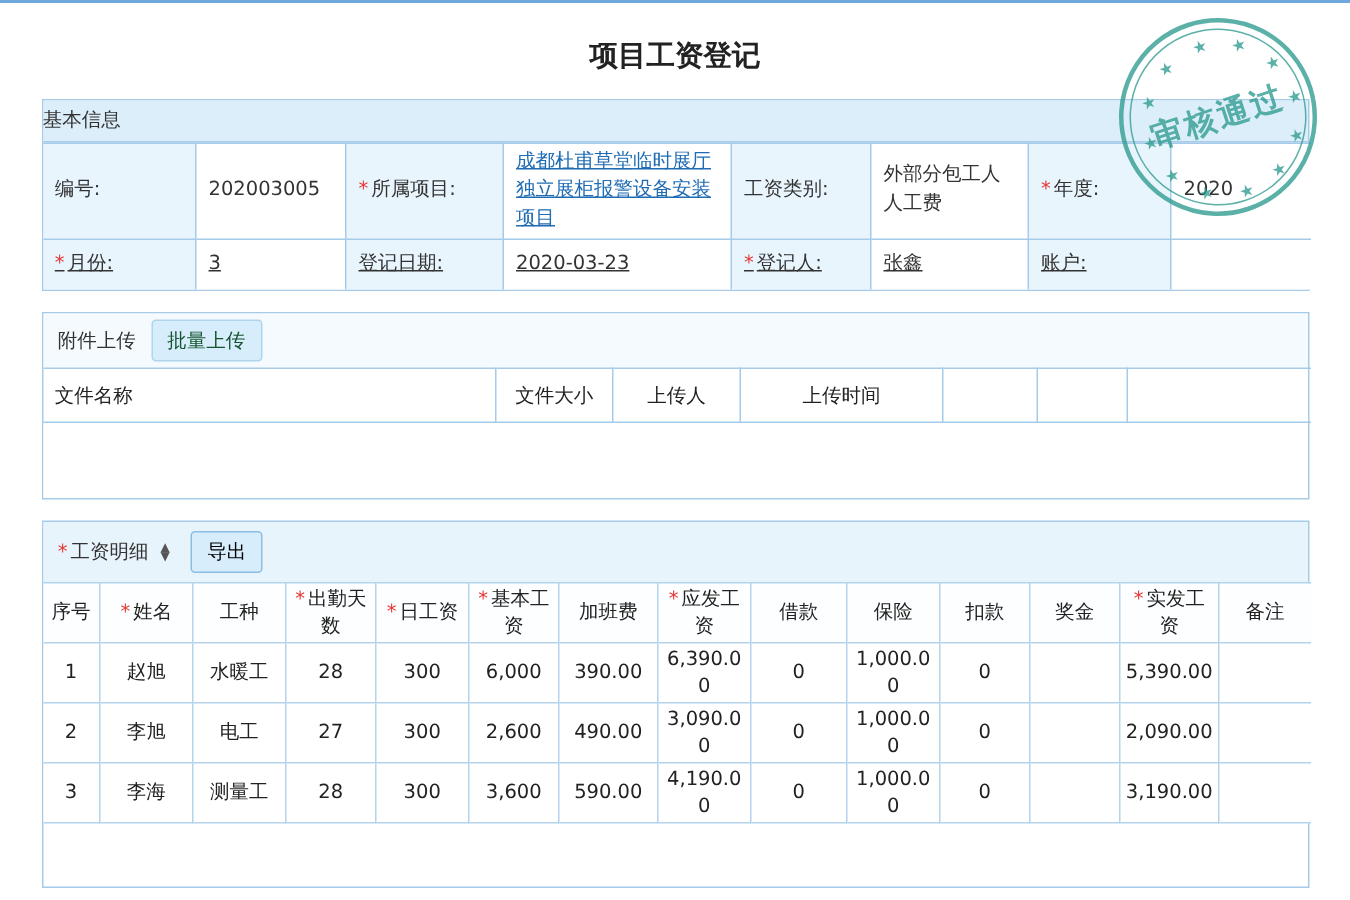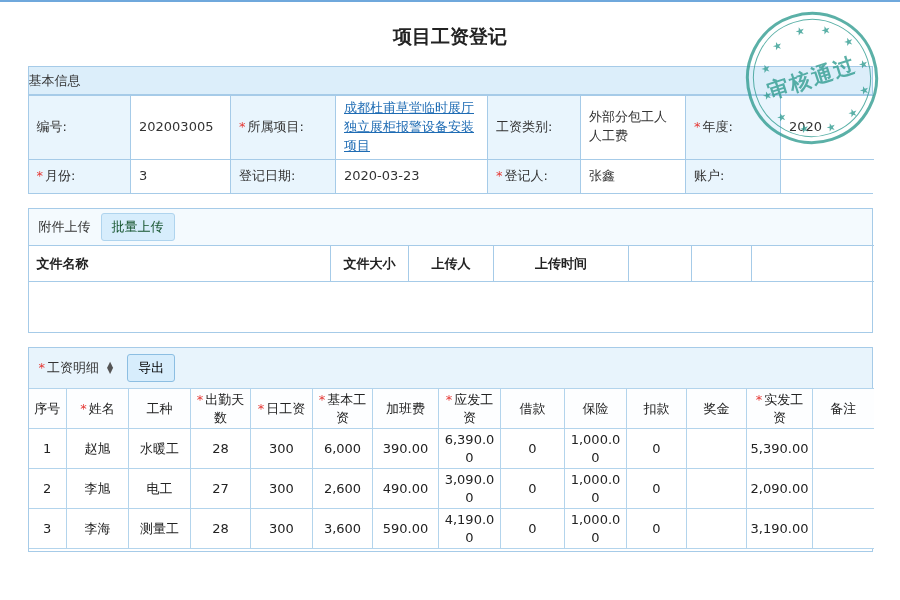--- a/index.html
+++ b/index.html
@@ -23,21 +23,21 @@
   .section-header {
     background:#DCEEFA; border-bottom:1px solid #A6CBE8;
     padding:6px 0; height:28px; line-height:16px; color:#333;
   }
   table { border-collapse:collapse; table-layout:fixed; width:845px; }
   .form-table td {
     border:1px solid #A6CBE8; padding:3px 8px; vertical-align:middle;
     word-break:break-all; line-height:1.45;
   }
   .form-table tr:first-child td { height:58px; }
-  .form-table tr:last-child td { height:34px; }
+  .form-table tr:last-child td { height:34px;text-decoration:underline; }
   .form-table td.lbl { background:#E9F5FD; color:#333; }
   .form-table td.val { background:#fff; text-align:left; }
   .form-table td:first-child { border-left:none; }
   .form-table td:last-child { border-right:none; }
   .form-table tr:last-child td { border-bottom:none; }
   .req { color:#E53935; margin-right:2px; }
   a.proj-link { color:#1F6CB4; text-decoration:underline; cursor:pointer; }
   
   .attach-bar {
     display:flex; align-items:center; gap:10px;
@@ -46,29 +46,29 @@
   .attach-title { color:#333; }
   .btn {
     background:#D7EDFC; border:1px solid #AFD4EE; border-radius:3px;
     padding:4px 10px; font-size:13px; cursor:pointer;
     font-family:inherit;
   }
   .btn.muted { color:#14532d; }
   .btn.primary { color:#000000; border-color:#8CBEE2; }
   .attach-table th {
     border:1px solid #A6CBE8; border-bottom:1px solid #A6CBE8;
-    height:36px; font-weight:bold; color:#222; text-align:center;
+    height:36px; font-weight:normal; color:#222; text-align:center;
     padding:3px 8px;
   }
   .attach-table th:first-child { text-align:left; border-left:none; }
   .attach-table th:last-child { border-right:none; }
   .attach-table { border-top:1px solid #A6CBE8; }
   .attach-empty { height:50px; background:#fff; }
   
-  .salary-box { height:205px; }
+  .salary-box { height:245px; }
   .detail-bar {
     display:flex; align-items:center; gap:8px;
     padding:6px 10px; height:40px; background:#E8F4FC;
   }
   .sort-icon {
     display:inline-flex; flex-direction:column; line-height:6px;
     font-size:8px; color:#555; cursor:pointer; margin-right:6px;
   }
   .detail-table { border-top:1px solid #A6CBE8; }
   .detail-table th, .detail-table td {

